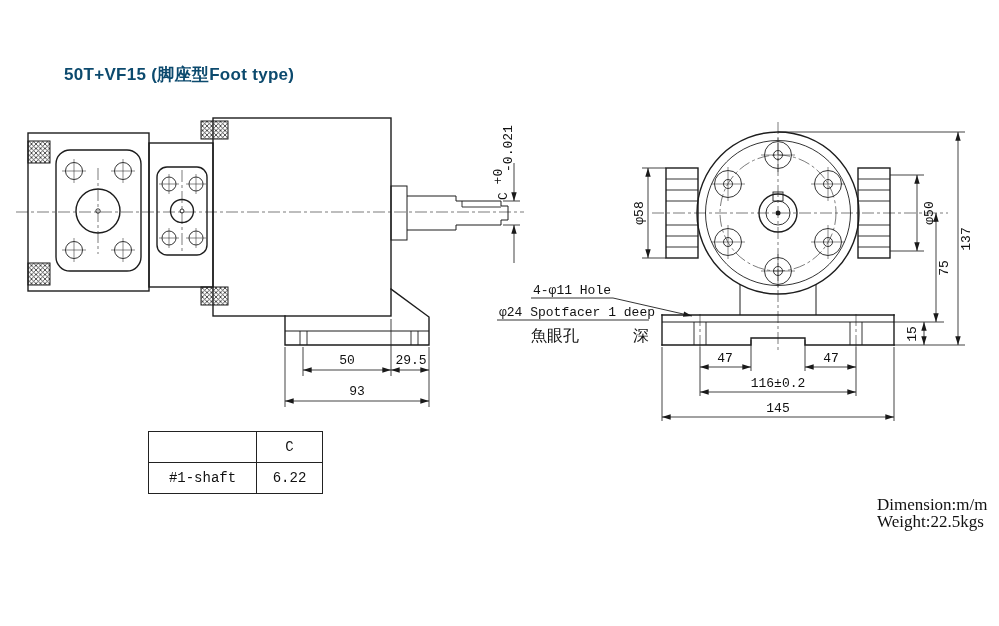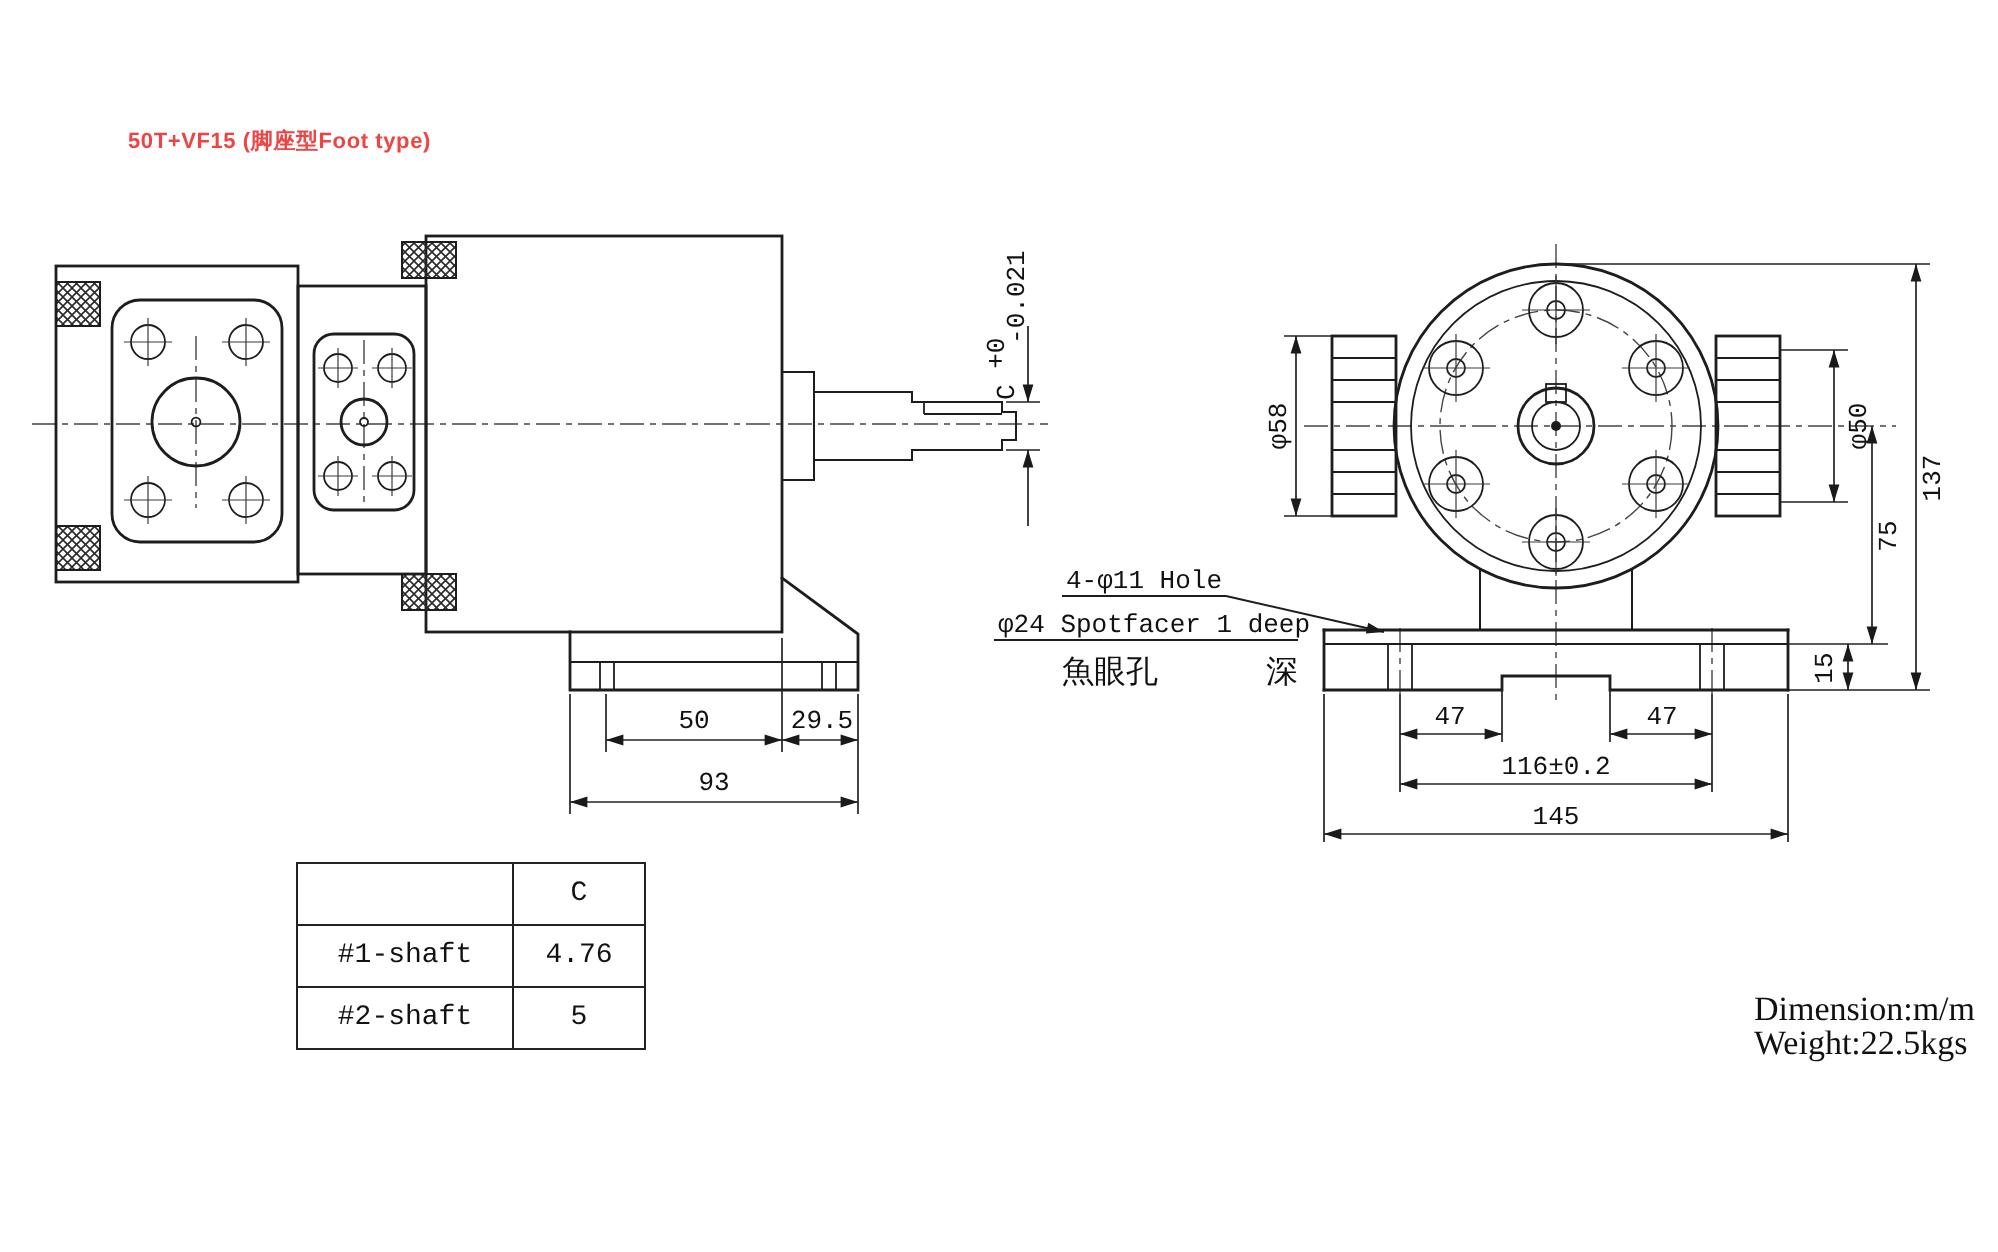--- a/index.html
+++ b/index.html
@@ -1,17 +1,17 @@
 <!DOCTYPE html>
 <html><head>
 <meta charset="utf-8">
 <style>
   html,body{margin:0;padding:0;background:#ffffff;}
   body{width:999px;height:626px;position:relative;font-family:"Liberation Sans",sans-serif;overflow:hidden;}
-  .page-title{position:absolute;left:64px;top:63px;font-size:11px;font-weight:bold;color:#ef4444;letter-spacing:.3px;}
+  .page-title{position:absolute;left:64px;top:63px;font-size:17px;font-weight:bold;color:#0c4a6e;letter-spacing:.3px;}
   svg.drawing{position:absolute;left:0;top:0;}
   .ol{stroke:#1d1d1d;stroke-width:1.4;fill:none;stroke-linecap:square;}
   .o1{stroke:#1d1d1d;stroke-width:1;fill:none;}
   .tl{stroke:#1d1d1d;stroke-width:0.9;fill:none;}
   .xtl{stroke:#3a3a3a;stroke-width:0.6;fill:none;}
   .cl{stroke:#444;stroke-width:0.7;fill:none;stroke-dasharray:12 3 3 3;}
   .dim{stroke:#222;stroke-width:0.85;fill:none;}
   .hatch{fill:url(#xh);stroke:#1d1d1d;stroke-width:1;}
   text.dimtxt{font-family:"Liberation Mono",monospace;font-size:13px;fill:#111;}
   text.cjk{font-family:"Liberation Sans",sans-serif;font-size:16px;fill:#111;}
@@ -194,25 +194,21 @@
 </svg>
 
 <table class="shaft-table">
   <tbody>
       <tr>
     <td class="c1"></td>
     <td class="c2">C</td>
   </tr>
   <tr>
     <td class="c1">#1-shaft</td>
-    <td class="c2">4.76</td>
-  </tr>
-  <tr>
-    <td class="c1">#2-shaft</td>
-    <td class="c2">5</td>
+    <td class="c2">6.22</td>
   </tr>
 </tbody>
   </table>
 
 <div class="notes">
   <div>Dimension:m/m</div>
   <div>Weight:22.5kgs</div>
 </div>
 
 </body></html>

